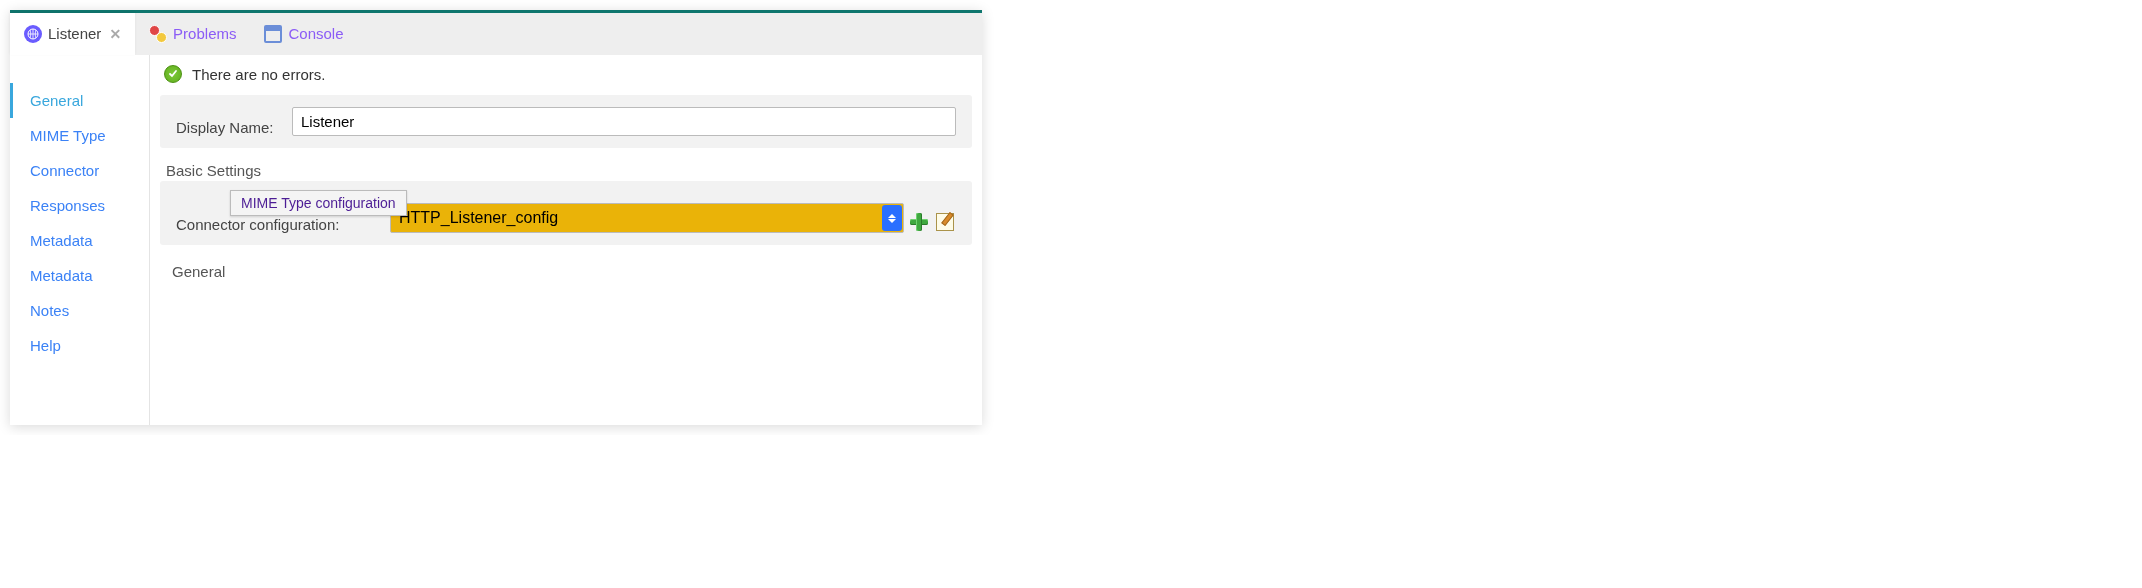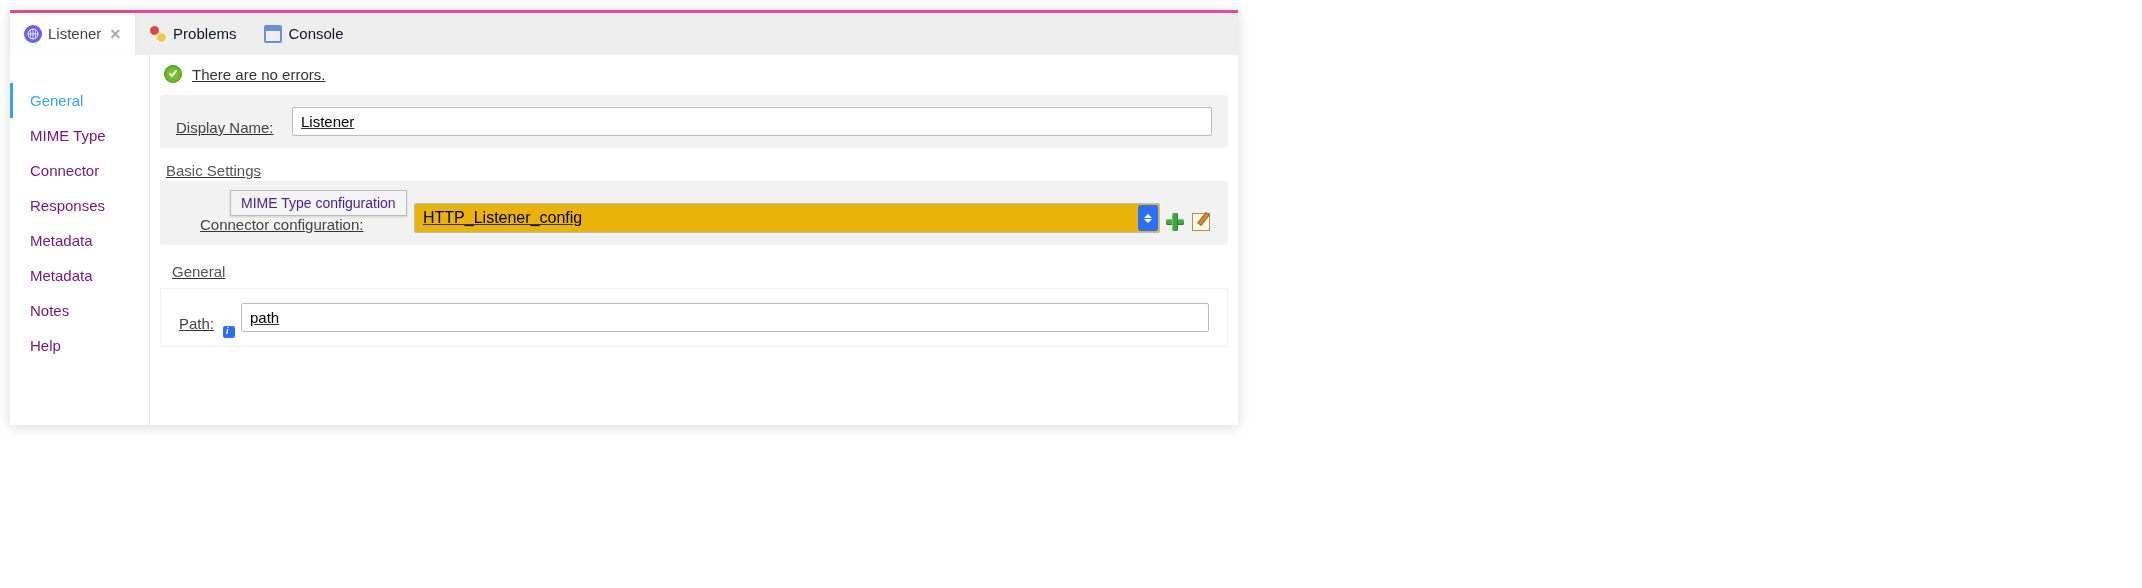--- a/index.html
+++ b/index.html
@@ -8,40 +8,40 @@
       padding: 0;
     }
     body {
       font-family: -apple-system, BlinkMacSystemFont, "Segoe UI", Helvetica, Arial, sans-serif;
       font-size: 14px;
       color: #333;
       background: #fff;
       padding: 10px;
     }
     .panel {
-      width: 1228px;
+      width: 972px;
       box-shadow: 0 2px 12px rgba(0,0,0,0.15);
       background: #eeeeee;
-      border-top: 3px solid #ec4899;
+      border-top: 3px solid #0f766e;
     }
     .tab-bar {
       display: flex;
       align-items: center;
       background: #eeeeee;
       height: 42px;
       gap: 0;
     }
     .tab {
       display: flex;
       align-items: center;
       gap: 6px;
       padding: 0 14px;
       height: 100%;
       font-size: 15px;
-      color: #0f172a;
+      color: #8b5cf6;
       cursor: pointer;
       border-bottom: 1px solid transparent;
     }
     .tab.active {
       background: #fff;
       color: #444;
       box-shadow: 0 -1px 3px rgba(0,0,0,0.06);
     }
     .tab .close {
       color: #aaa;
@@ -93,34 +93,33 @@
       min-height: 370px;
     }
     .sidebar {
       width: 140px;
       padding: 28px 0 16px 0;
       border-right:1px solid #e4e4e4;
     }
     .side-item {
       padding: 9px 12px 9px 17px;
       font-size: 15px;
-      color: #701a75;
+      color: #3b82f6;
       cursor: pointer;
       border-left: 3px solid transparent;
     }
     .side-item.active {
       color: #39a7dd;
       border-left: 3px solid #39a7dd;
       font-weight: 500;
     }
     .main {
       flex:1;
       padding: 0;
       position:relative;
-      text-decoration:underline;
     }
     .status-row {
       display:flex;
       align-items:center;
       gap: 10px;
       padding: 10px 14px 12px 14px;
       font-size: 15px;
       color: #333;
     }
     .check-icon {
@@ -269,21 +268,21 @@
       left: 80px;
       background: #f4f4f4;
       border: 1px solid #bbb;
       padding: 4px 10px;
       font-size: 14px;
       color: #4c1d95;
       box-shadow: 0 1px 2px rgba(0,0,0,0.15);
       z-index: 50;
     }
     .display-row label{ width: 112px;}
-    .connector-row{margin-top:10px;margin-left:24px;}
+    .connector-row{margin-top:10px;}
     .connector-row label{ width: 210px;}
     .general-group-label {
       font-size:15px;
       color:#555;
       padding: 12px 0 8px 22px;
     }
     .path-row label{width:40px;}
   </style>
 </head>
 <body>
@@ -355,25 +354,18 @@
               <span class="plus-icon"></span>
             </div>
           <div class="icon-btn">
               <span class="edit-icon"></span>
             </div>
         </div>
       </div>
 
       <div class="general-group-label">General</div>
 
-      <div class="inner-group">
-        <div class="row path-row">
-          <label>Path:</label>
-          <span class="info-icn"></span>
-          <input type="text" value="path" style="">
-        </div>
-      </div>
 
       <div class="tooltip">MIME Type configuration</div>
 
     </div>
   </div>
 </div>
 
 </body></html>

